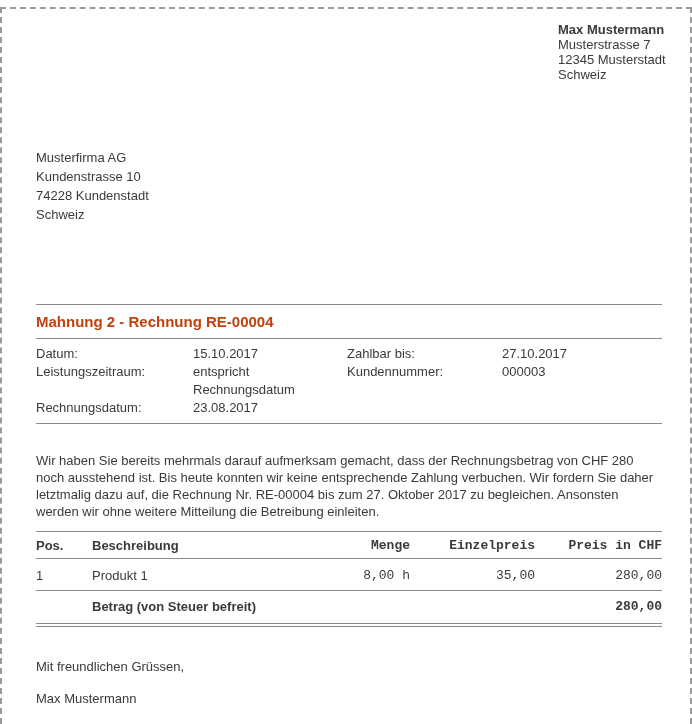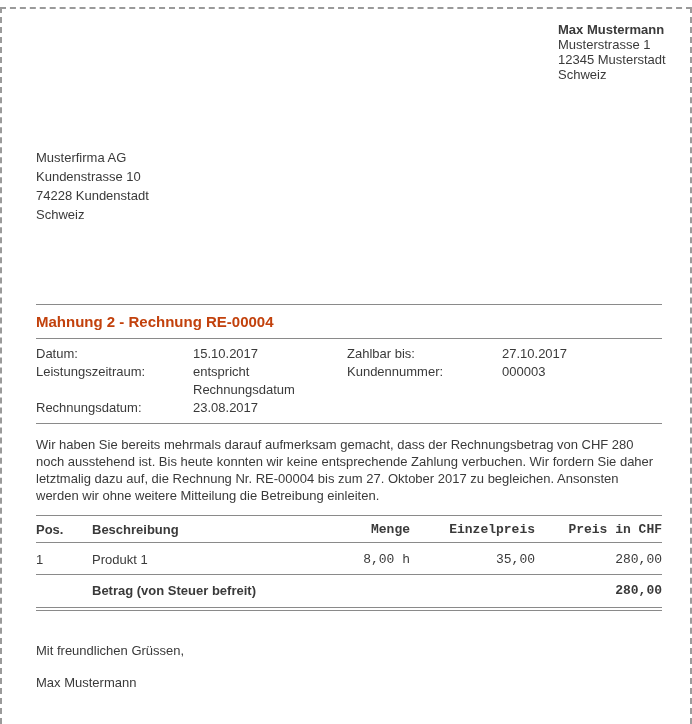--- a/index.html
+++ b/index.html
@@ -56,21 +56,21 @@
   .meta{
     padding:6px 0;
     border-bottom:1px solid var(--line);
   }
   .meta-row{
     display:grid;
     grid-template-columns:157px 154px 155px 1fr;
     line-height:18px;
   }
   .body-text{
-    margin-top:12px;
+    margin-top:28px;
     line-height:17px;
   }
   table.items{
     width:100%;
     border-collapse:collapse;
     margin-top:11px;
     font-size:13px;
     color:var(--text);
   }
   .items th{
@@ -93,21 +93,21 @@
   .closing{margin-top:32px;line-height:15px;}
   .signature{margin-top:17px;line-height:15px;}
 </style>
 </head>
 <body>
 
 <div class="frame"></div>
 
 <div class="sender">
   <div class="name">Max Mustermann</div>
-  <div>Musterstrasse 1</div>
+  <div>Musterstrasse 7</div>
   <div>12345 Musterstadt</div>
   <div>Schweiz</div>
 </div>
 
 <div class="recipient">
   <div>Musterfirma AG</div>
   <div>Kundenstrasse 10</div>
   <div>74228 Kundenstadt</div>
   <div>Schweiz</div>
 </div>

